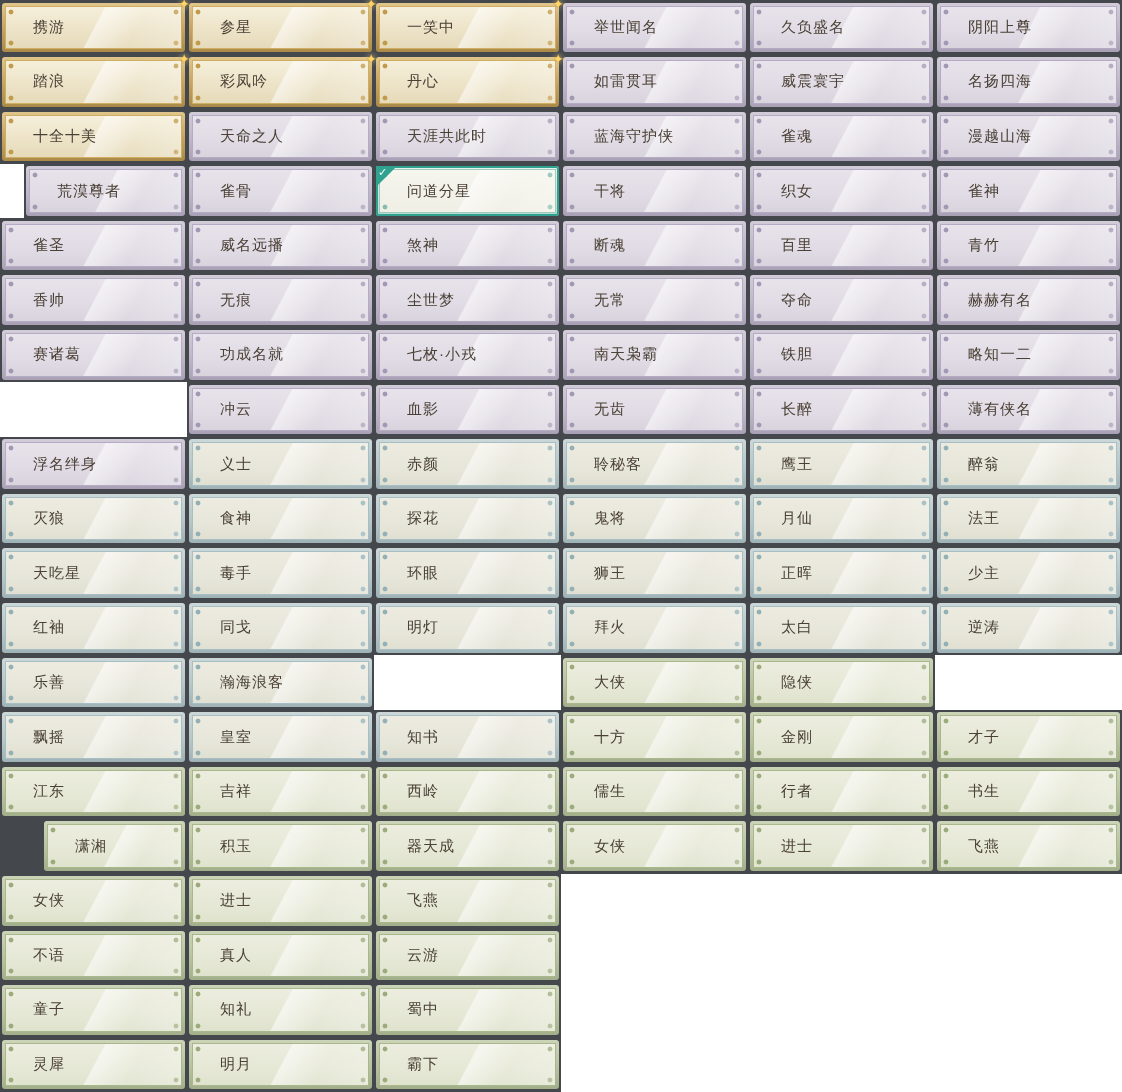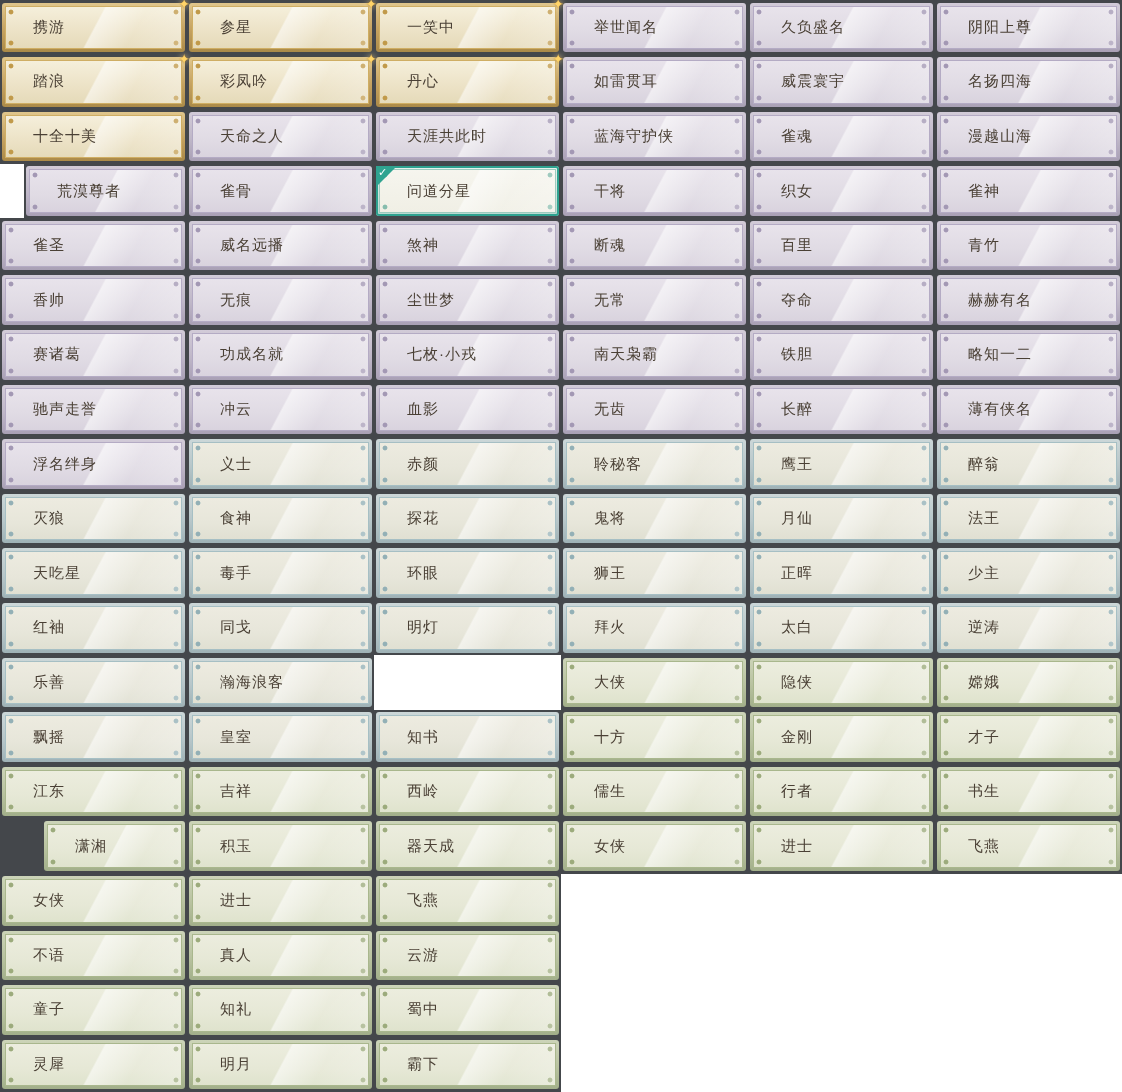--- a/index.html
+++ b/index.html
@@ -407,27 +407,20 @@
         </div>
       </div>
     </div>
     <div class="cell tier-purple" style="grid-area: 7 / 6;">
       <div class="frame">
         <div class="inner">
           <span class="label">略知一二</span>
         </div>
       </div>
     </div>
-    <div class="cell tier-purple" style="grid-area: 8 / 1;">
-      <div class="frame">
-        <div class="inner">
-          <span class="label">驰声走誉</span>
-        </div>
-      </div>
-    </div>
     <div class="cell tier-purple" style="grid-area: 8 / 2;">
       <div class="frame">
         <div class="inner">
           <span class="label">冲云</span>
         </div>
       </div>
     </div>
     <div class="cell tier-purple" style="grid-area: 8 / 3;">
       <div class="frame">
         <div class="inner">
@@ -642,27 +635,20 @@
       <div class="frame">
         <div class="inner">
           <span class="label">大侠</span>
         </div>
       </div>
     </div>
     <div class="cell tier-green" style="grid-area: 13 / 5;">
       <div class="frame">
         <div class="inner">
           <span class="label">隐侠</span>
-        </div>
-      </div>
-    </div>
-    <div class="cell tier-green" style="grid-area: 13 / 6;">
-      <div class="frame">
-        <div class="inner">
-          <span class="label">嫦娥</span>
         </div>
       </div>
     </div>
     <div class="cell tier-blue" style="grid-area: 14 / 1;">
       <div class="frame">
         <div class="inner">
           <span class="label">飘摇</span>
         </div>
       </div>
     </div>

